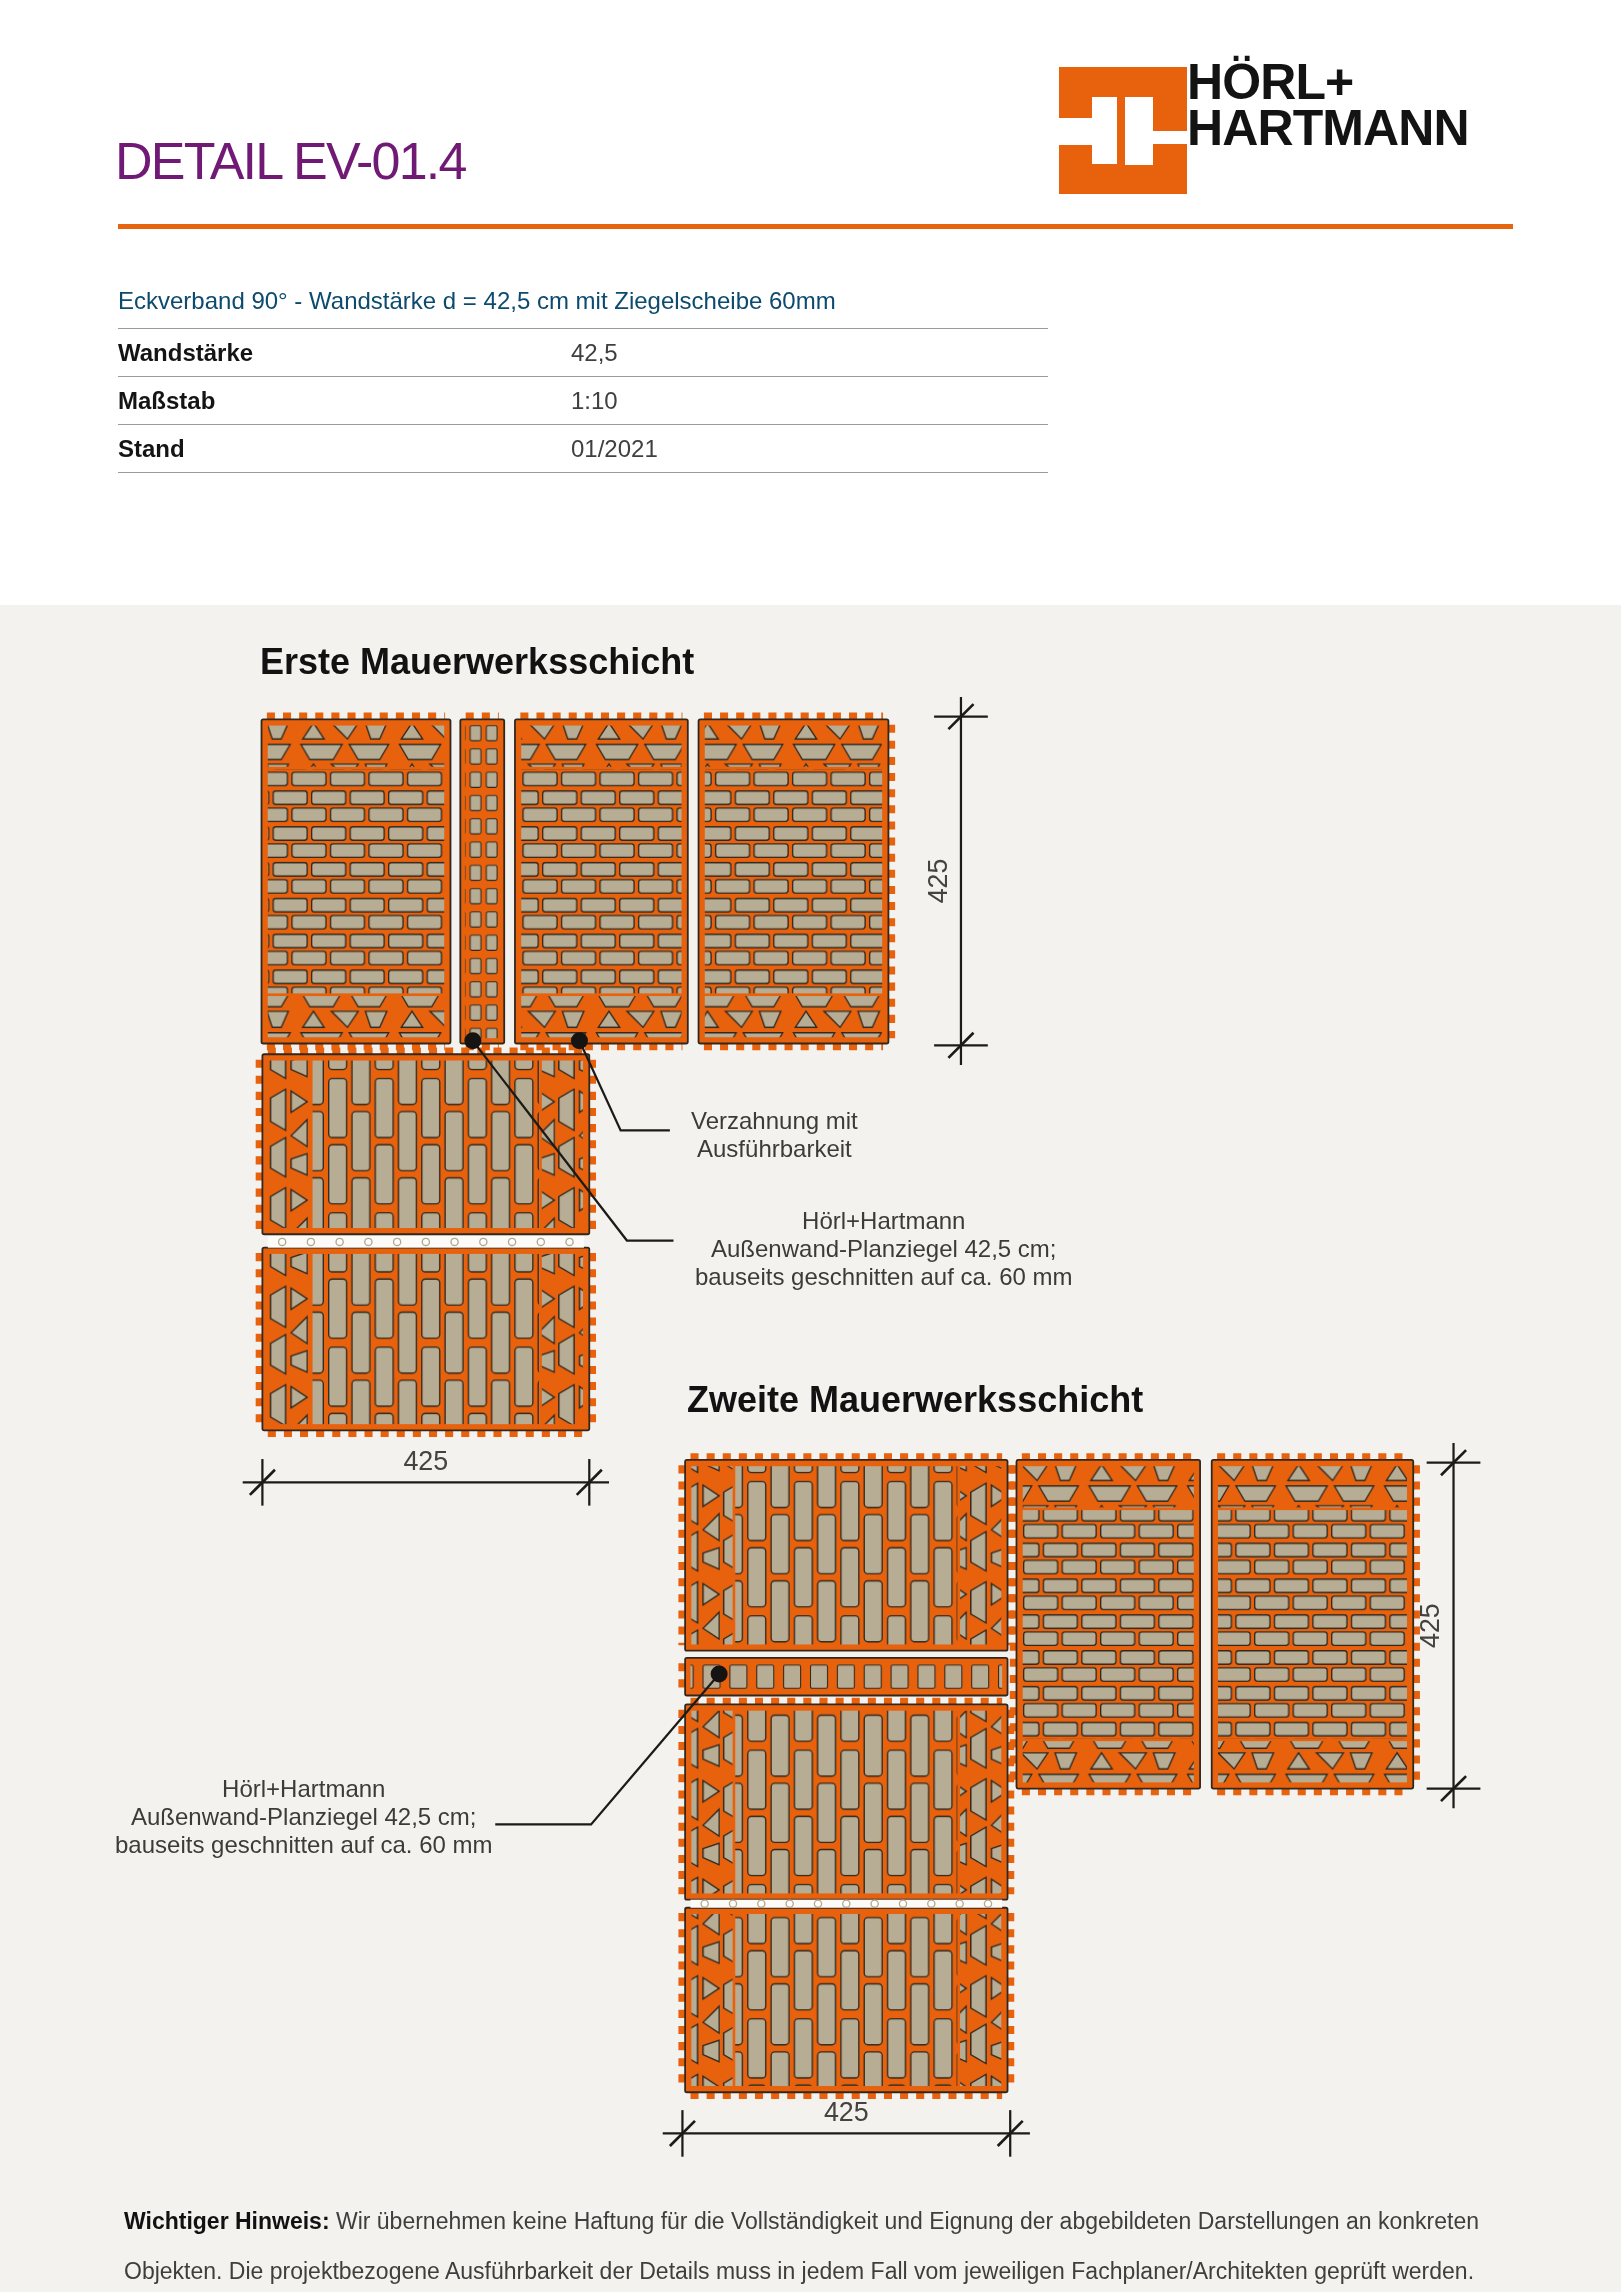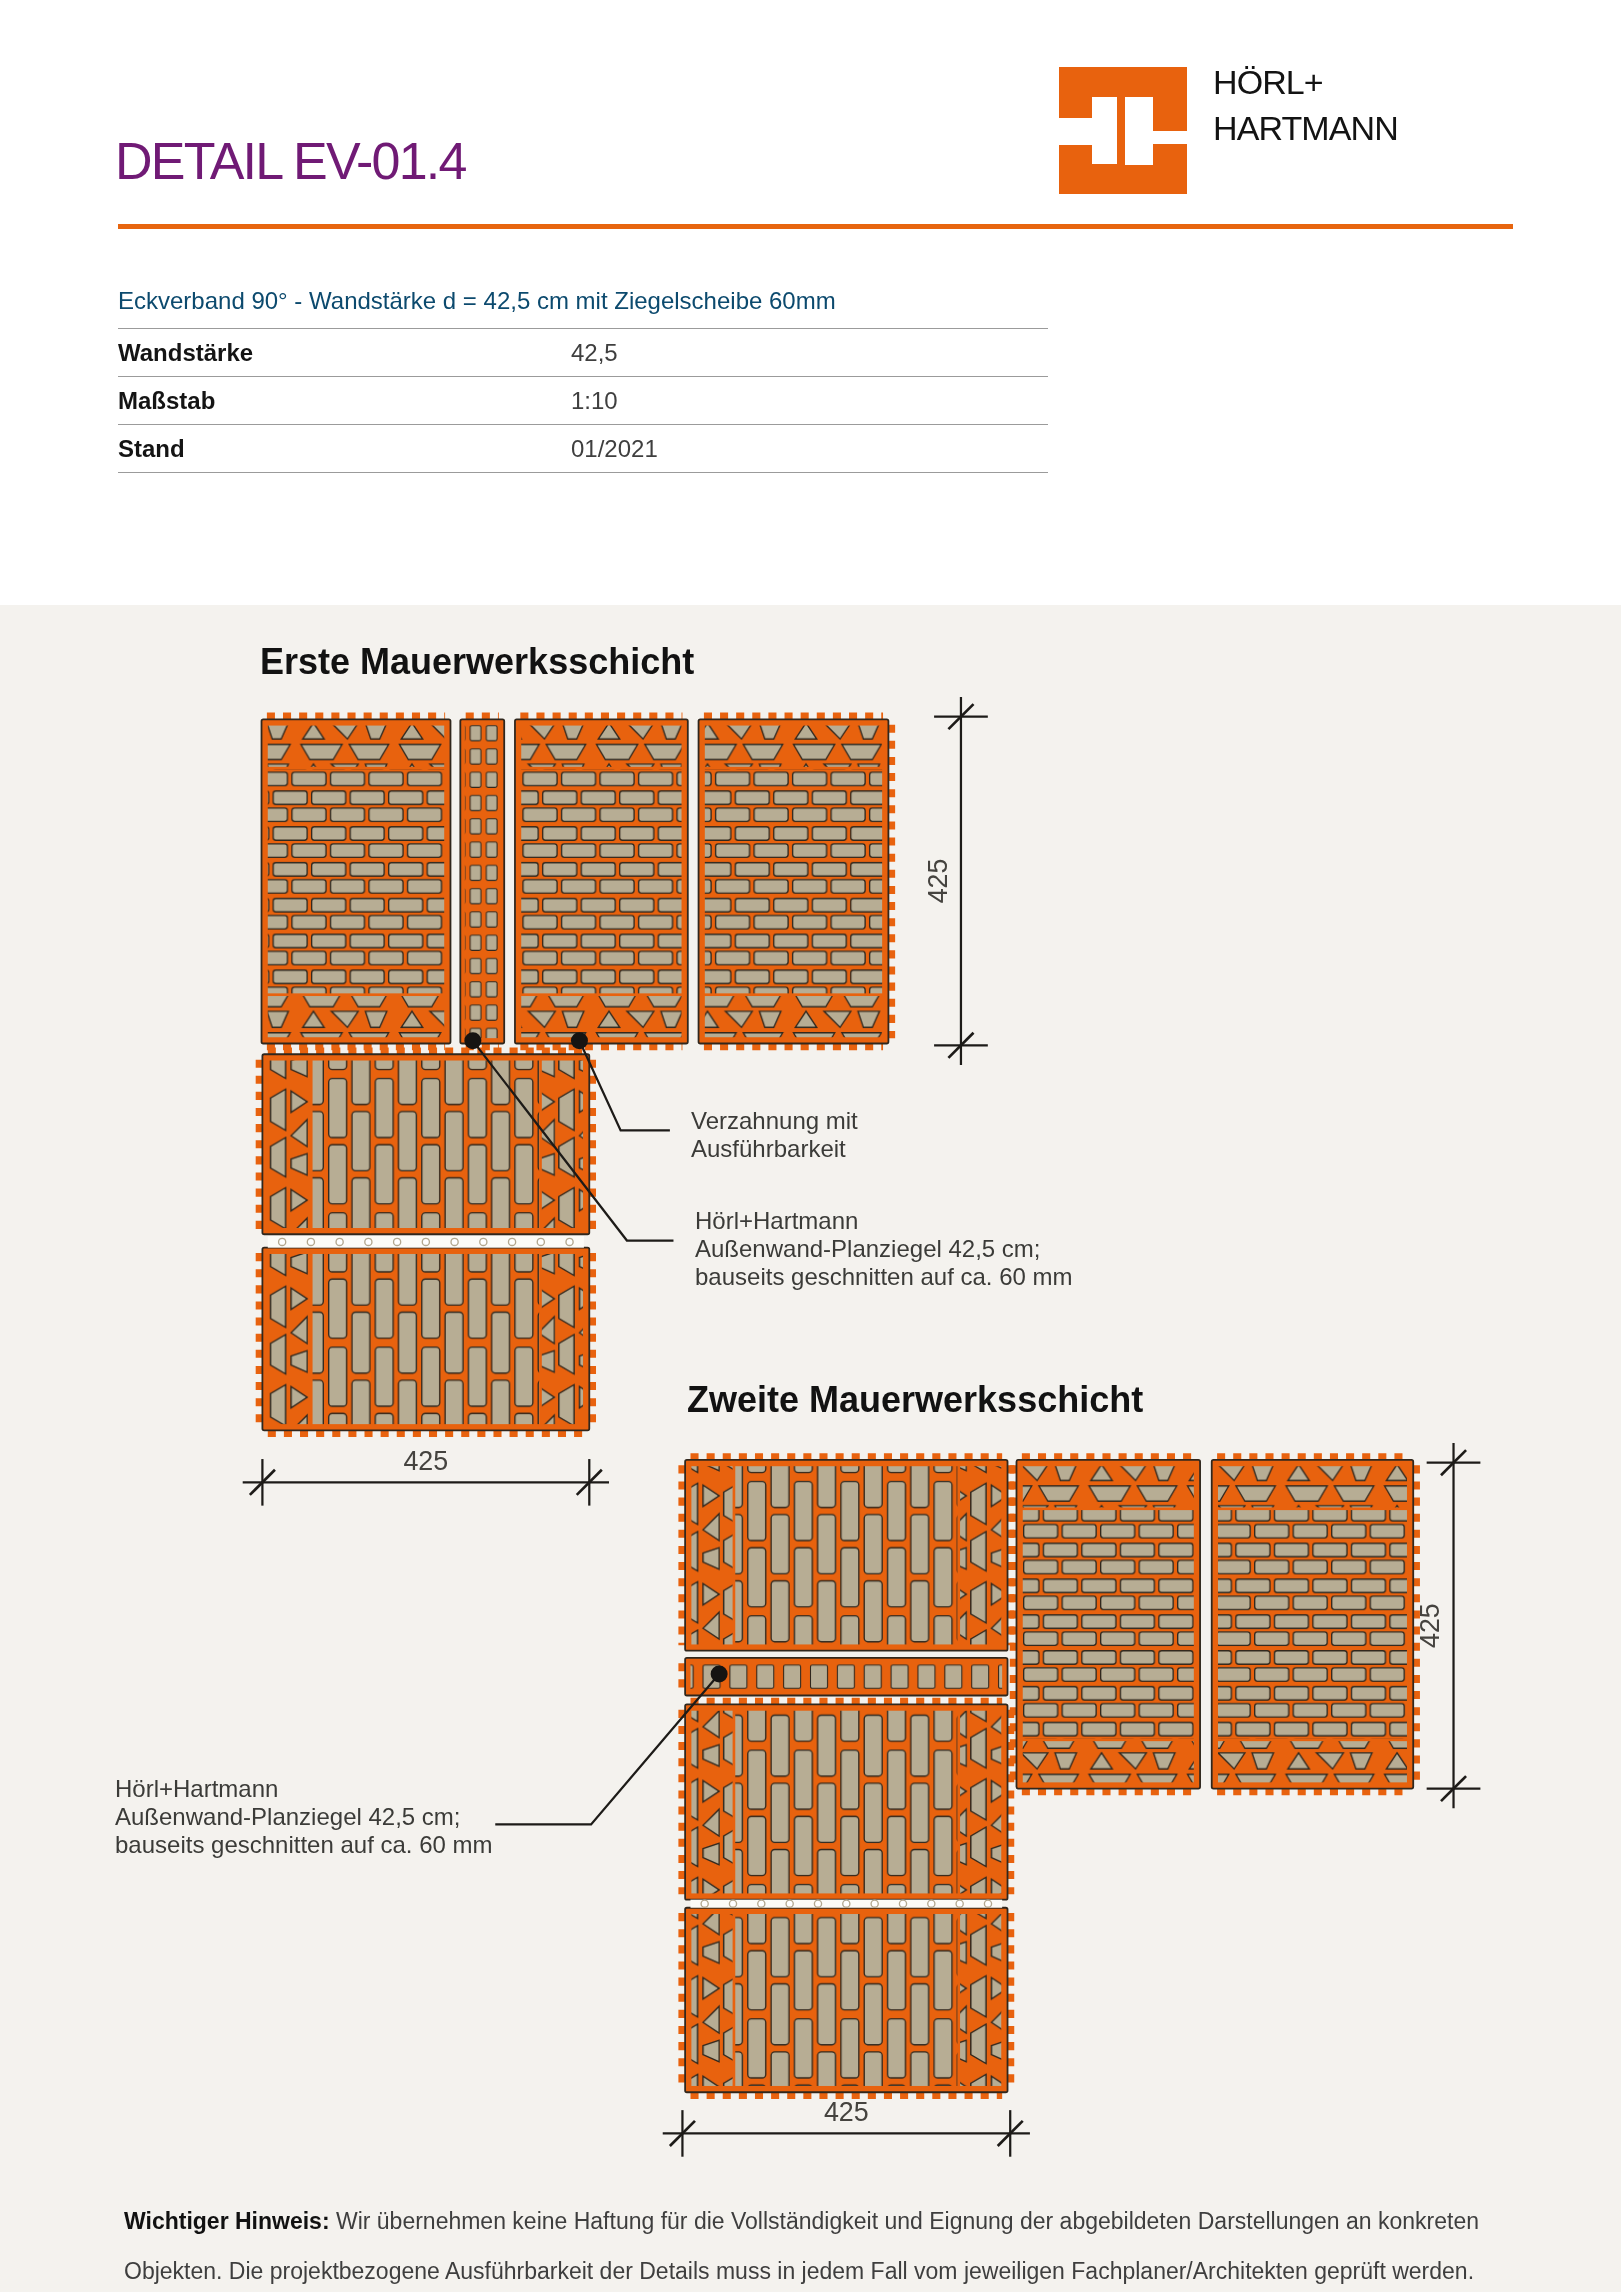--- a/index.html
+++ b/index.html
@@ -9,36 +9,36 @@
   .main-title{position:absolute;left:115px;top:131px;margin:0;font-size:52px;font-weight:400;
               letter-spacing:-1.8px;color:#701a75;}
   .title-rule{position:absolute;left:118px;top:224px;width:1395px;height:4.5px;background:#e7650f;}
   .logo{position:absolute;left:1059px;top:67px;display:flex;}
   .logo-mark{position:relative;width:128px;height:127px;background:#e8620e;}
   .logo-mark .lw{position:absolute;background:#ffffff;}
   .lw-slot-a{left:33px;top:29.6px;width:25px;height:67px;}
   .lw-slot-b{left:66px;top:30px;width:28px;height:68px;}
   .lw-notch-l{left:0;top:51px;width:33px;height:27px;}
   .lw-notch-r{left:94px;top:64px;width:34px;height:13.4px;}
-  .logo-text{margin-left:26px;margin-top:-8px;font-size:34px;line-height:46px;font-weight:normal;
+  .logo-text{margin-top:-8px;font-size:50px;line-height:46px;font-weight:bold;
              color:#131313;letter-spacing:-0.9px;white-space:nowrap;}
   .subtitle{position:absolute;left:118px;top:287px;font-size:24px;color:#0c4a6e;}
   .info-table{position:absolute;left:118px;top:328px;width:930px;border-collapse:collapse;}
   .info-table tr{border-top:1.3px solid #9b9b9b;}
   .info-table tr:last-child{border-bottom:1.3px solid #9b9b9b;}
   .info-table td{height:47px;font-size:24px;padding:0;vertical-align:middle;}
   .info-table td.lbl{font-weight:bold;color:#141414;width:453px;}
   .info-table td.val{color:#3f3f3f;}
   
   .panel{position:absolute;left:0;top:605px;width:1621px;height:1688px;background:#f4f2ee;}
   #dwg{position:absolute;left:0;top:0;width:1621px;height:2293px;}
   .dtitle{position:absolute;font-size:36px;font-weight:bold;color:#121212;white-space:nowrap;}
   .dtitle-first{left:260px;top:641px;}
   .dtitle-second{left:687px;top:1379px;}
-  .anno{position:absolute;font-size:24px;line-height:28px;color:#3b3b38;white-space:nowrap;}
+  .anno{position:absolute;font-size:24px;line-height:28px;color:#3b3b38;white-space:nowrap;text-align:center;}
   .anno-verzahnung{left:691px;top:1107px;}
   .anno-planziegel-right{left:695px;top:1207px;}
   .anno-planziegel-left{left:115px;top:1775px;}
   .footer{position:absolute;left:124px;top:2196px;width:1386px;font-size:23px;line-height:50px;
           color:#3e3e3e;}
   .footer b{color:#111111;}
 </style>
 </head>
 <body>
 

